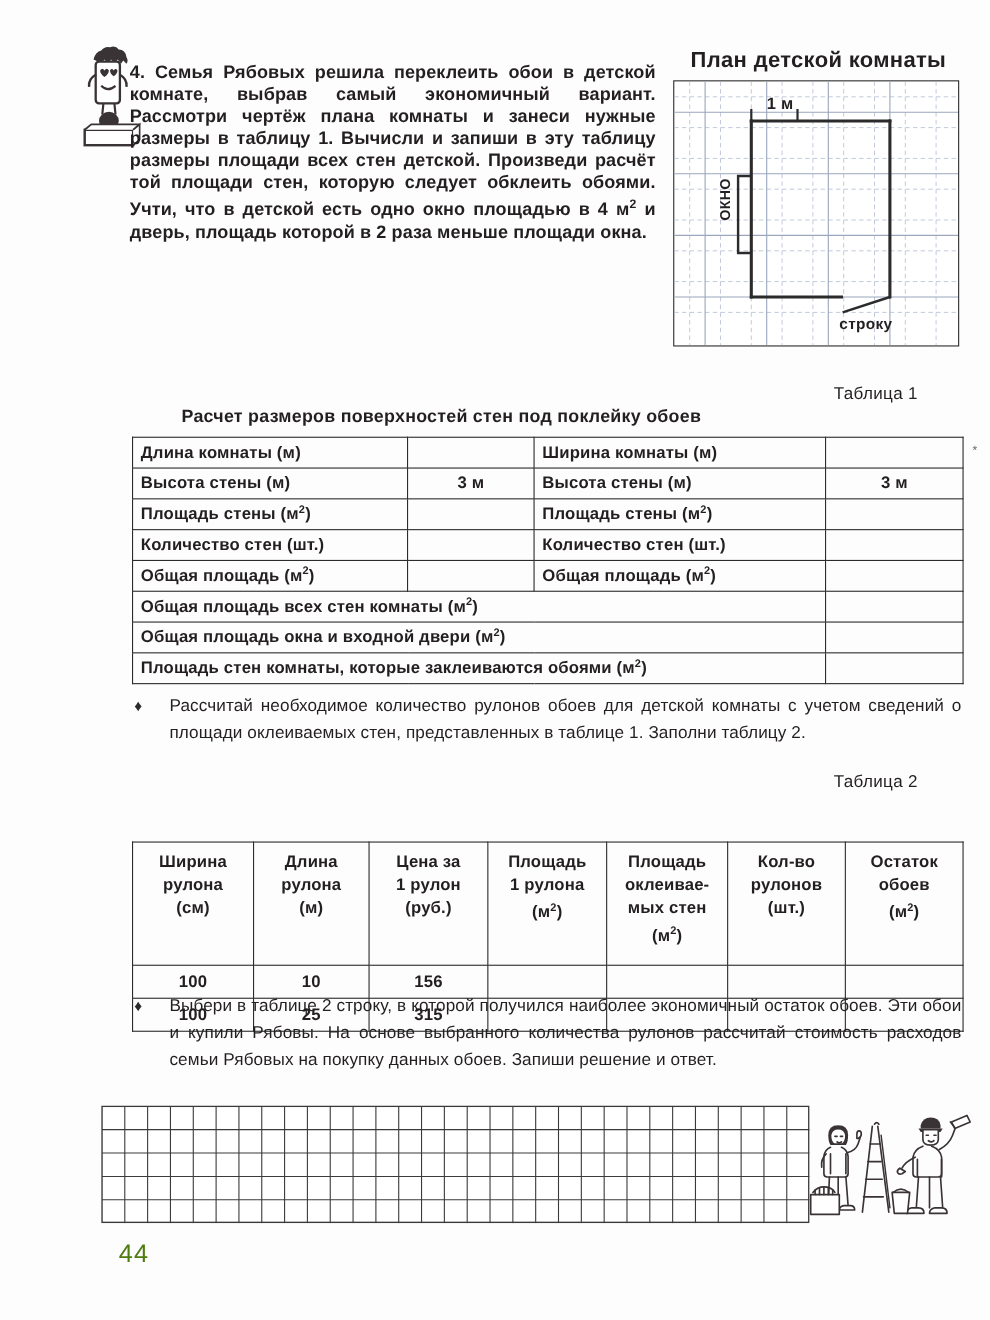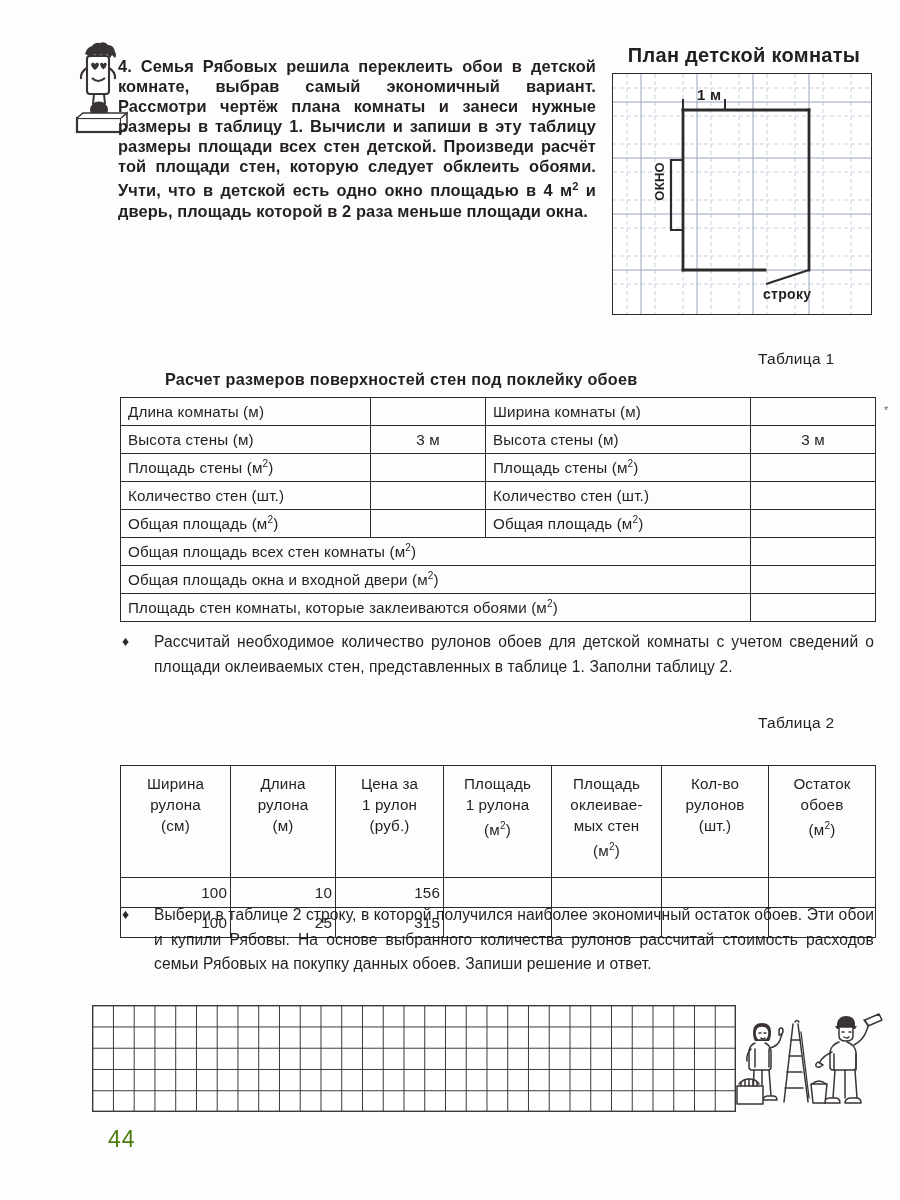--- a/index.html
+++ b/index.html
@@ -106,21 +106,21 @@
     white-space: nowrap;
   }
   table.sheet {
     border-collapse: collapse;
     position: absolute;
     table-layout: fixed;
   }
   table.sheet td {
     border: 1.4px solid #2b2b2b;
     font-size: 15.2px;
-    font-weight: 400;
+    font-weight: 700;
     padding: 0 7px;
     height: 27px;
     letter-spacing: 0.15px;
     vertical-align: middle;
   }
   table.sheet td sup { font-size: 0.66em; vertical-align: super; }
   .ctr { text-align: center; }
 
   
   #table1 { left: 120px; top: 397px; width: 755px; }
@@ -128,21 +128,21 @@
   
   #table2 { left: 120px; top: 765px; width: 755px; }
   #table2 td { padding: 0 3px; }
   #table2 td.hcell {
     text-align: center;
     height: 104px;
     vertical-align: top;
     padding-top: 7px;
     line-height: 21px;
   }
-  #table2 td.vcell { text-align: right; height: 29px; }
+  #table2 td.vcell { text-align: center; height: 29px; }
 
   
   .bullet-block { position: absolute; }
   .bullet-mark {
     position: absolute;
     left: 0; top: 4px;
     width: 11px; height: 14px;
     color: #2b2b2b;
     font-size: 14px;
     line-height: 14px;
@@ -344,21 +344,21 @@
         <td class="ctr"></td>
       </tr>
     </tbody>
   </table>
 
   <div class="bullet-block" style="left:122px; top:630px; width:752px;">
     <span class="bullet-mark">♦</span>
     <div class="bullet-text">Рассчитай необходимое количество рулонов обоев для детской комнаты с учетом сведений о площади оклеиваемых стен, представленных в таблице 1. Заполни таблицу 2.</div>
   </div>
 
-  <div class="tbl-caption" style="left:758px; top:702px;margin-top:12px;">Таблица 2</div>
+  <div class="tbl-caption" style="left:758px; top:702px;">Таблица 2</div>
 
   <table class="sheet" id="table2">
     <colgroup>
       <col style="width:110px">
         <col style="width:105px">
         <col style="width:108px">
       <col style="width:108px">
         <col style="width:110px">
         <col style="width:107px">
         <col style="width:107px">

